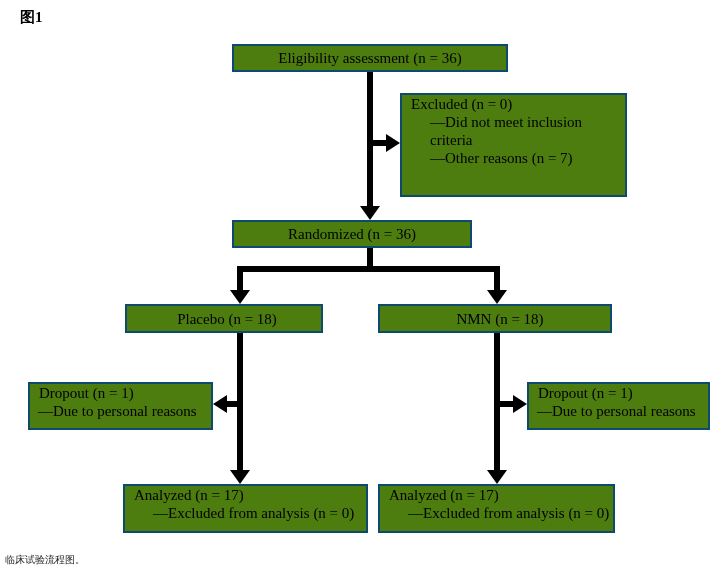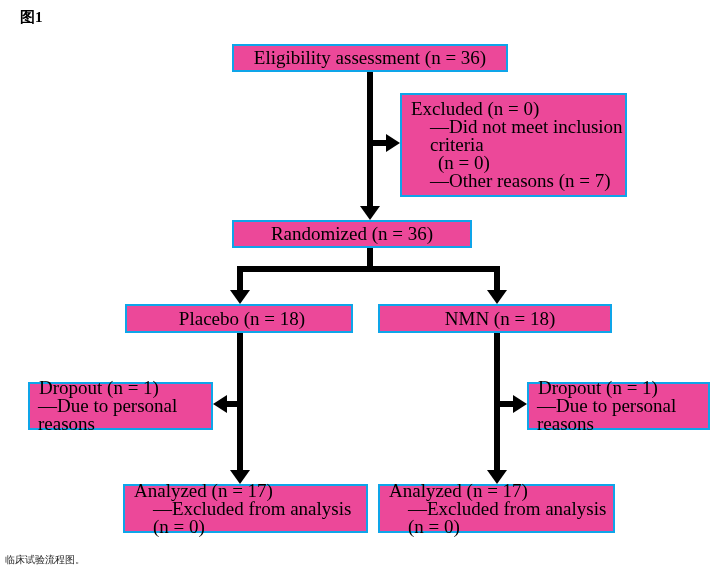--- a/index.html
+++ b/index.html
@@ -26,37 +26,37 @@
   }
   .caption {
     position: absolute;
     left: 5px;
     top: 553px;
     font-size: 10px;
     color: #222;
   }
   .box {
     position: absolute;
-    border: 2px solid #0ea5e9;
-    background: #ec4899;
+    border: 2px solid #0c4a6e;
+    background: #4d7c0f;
     box-sizing: border-box;
-    font-size: 19px;
+    font-size: 15px;
     line-height: 18px;
     color: #000;
   }
   .box.center {
     display: flex;
     align-items: center;
     justify-content: center;
     text-align: center;
   }
   .box.lines {
     display: flex;
     flex-direction: column;
-    justify-content: center;
+    justify-content: flex-start;
   }
   .box.lines .ln { padding-left: 9px; }
   .box.lines .ln.ind1 { padding-left: 28px; }
   .box.lines .ln.ind2 { padding-left: 36px; }
   .box.lines .ln.ind-s { padding-left: 8px; }
   .line {
     position: absolute;
     background: #000;
   }
   .tri {
@@ -114,29 +114,28 @@
   <div class="line" style="left:499px; top:401px; width:16px; height:6px;"></div>
   <div class="tri right" style="left:513px; top:395px;"></div>
 
   <div class="box center" style="left:232px; top:44px; width:276px; height:28px;">
     <span>Eligibility assessment (n = 36)</span>
   </div>
 
   <div class="box lines" style="left:400px; top:93px; width:227px; height:104px;">
     <div class="ln">Excluded (n = 0)</div>
     <div class="ln ind1">—Did not meet inclusion criteria</div>
-    <div class="ln ind2">(n = 0)</div>
     <div class="ln ind1">—Other reasons (n = 7)</div>
   </div>
 
   <div class="box center" style="left:232px; top:220px; width:240px; height:28px;">
     <span>Randomized (n = 36)</span>
   </div>
 
-  <div class="box center" style="left:125px; top:304px; width:228px; height:29px;padding-left:6px;">
+  <div class="box center" style="left:125px; top:304px; width:198px; height:29px;padding-left:6px;">
     <span>Placebo (n = 18)</span>
   </div>
 
   <div class="box center" style="left:378px; top:304px; width:234px; height:29px;padding-left:10px;">
     <span>NMN (n = 18)</span>
   </div>
 
   <div class="box lines" style="left:28px; top:382px; width:185px; height:48px;">
     <div class="ln">Dropout (n = 1)</div>
     <div class="ln ind-s">—Due to personal reasons</div>

